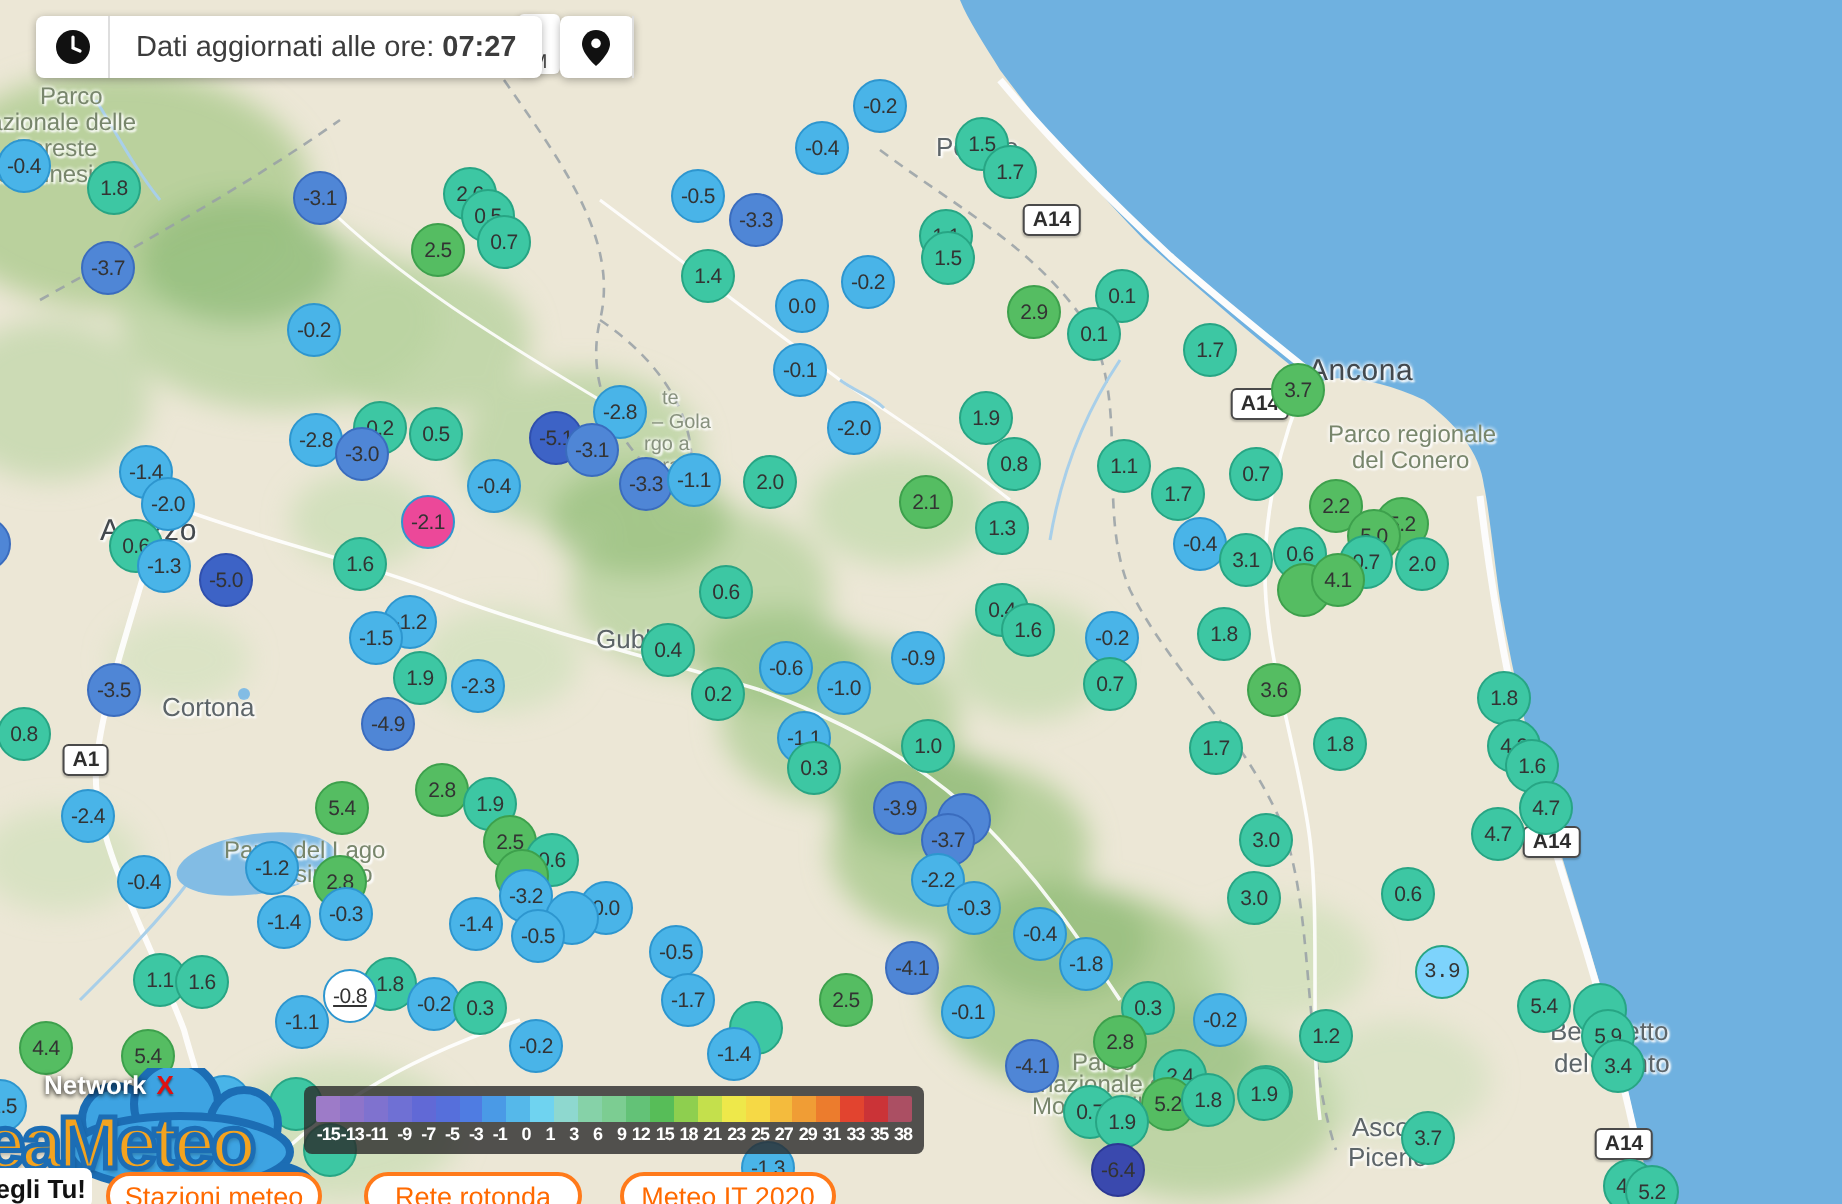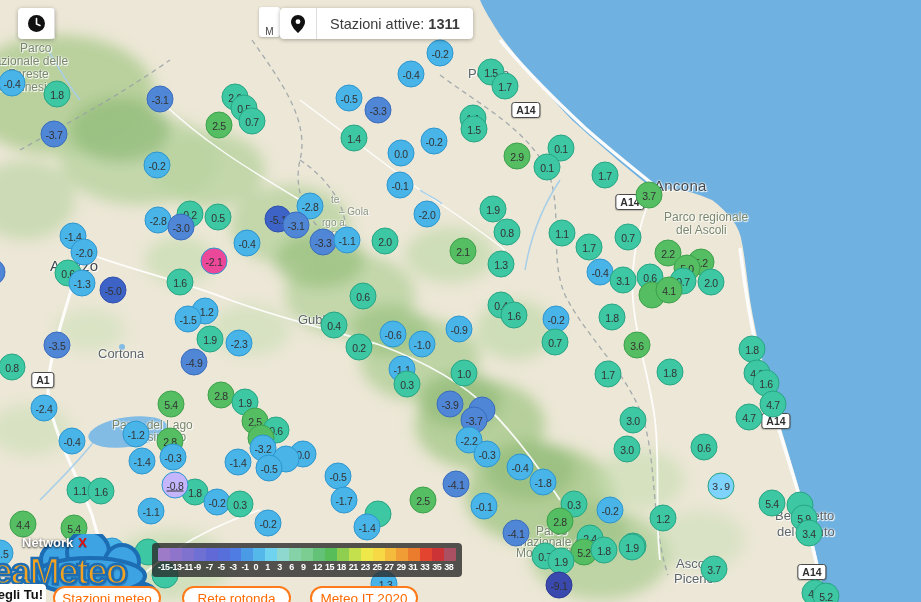--- a/index.html
+++ b/index.html
@@ -27,21 +27,21 @@
   #minibox{position:absolute;left:259px;top:7px;width:21px;height:30px;background:#fff;border-radius:3px;
            z-index:5;box-shadow:0 1px 3px rgba(0,0,0,.25);display:flex;align-items:flex-end;justify-content:center;
            font-size:10px;color:#444;}
   #legend{position:absolute;left:152px;top:543px;width:310px;z-index:4;background:rgba(42,42,42,.8);
           border-radius:4px;padding:3px 6px 4px 6px;box-sizing:border-box;}
   #legend .ttl{color:#fff;font-weight:bold;font-size:13px;text-align:center;line-height:15px;}
   #cbar{display:flex;height:13px;margin-top:2px;border-radius:1px;overflow:hidden;}
   #cbar span{flex:1;}
   #cticks{display:flex;margin-top:1px;}
   #cticks span{flex:1;color:#fff;font-weight:bold;font-size:9px;letter-spacing:-.5px;
-               text-align:left;line-height:11px;}
+               text-align:right;line-height:11px;}
   .btn{position:absolute;top:586px;height:24px;z-index:6;background:#fff;border:2px solid #ff7a1a;
        border-radius:13px;color:#ff6a00;font-size:13.5px;font-weight:500;display:flex;
        align-items:center;justify-content:center;box-sizing:border-box;}
   #scegli{position:absolute;left:-26px;top:584px;width:72px;height:20px;z-index:6;background:#fff;
           border-radius:4px;color:#111;font-size:13px;font-weight:bold;display:flex;align-items:center;
           justify-content:flex-end;padding-right:3px;box-sizing:border-box;}
   #network{position:absolute;left:22px;top:535px;z-index:6;font-size:13px;font-weight:bold;color:#fff;
            text-shadow:0 1px 2px rgba(0,0,0,.65),0 0 3px rgba(0,0,0,.4);}
   #network i{font-style:normal;color:#e01010;margin-left:5px;text-shadow:0 1px 1px rgba(0,0,0,.4);}
   #logo{position:absolute;left:-10px;top:534px;width:220px;height:70px;z-index:5;}
@@ -118,29 +118,29 @@
     </g>
   </svg>
 
   <div class="pill" style="left:18px">
     <span class="ic">
       <svg width="17" height="17" viewBox="0 0 17 17">
           <circle cx="8.5" cy="8.5" r="8.5" fill="#111"></circle>
           <path d="M8.5 3.5 V9 L12 10.5" stroke="#fff" stroke-width="1.6" fill="none" stroke-linecap="round"></path>
         </svg>
     </span>
+    <span class="txt"><span>Dati aggiornati alle ore:</span>&nbsp;<b>07:27</b></span>
   </div>
   <div class="pill" style="left:280px">
     <span class="ic">
       <svg width="14" height="18" viewBox="0 0 14 18">
           <path d="M7 0 C3.1 0 0 3.1 0 7 c0 5 7 11 7 11 s7 -6 7 -11 C14 3.1 10.9 0 7 0 z" fill="#111"></path>
           <circle cx="7" cy="6.7" r="2.4" fill="#fff"></circle>
         </svg>
     </span>
-    <span class="txt"><span>Stazioni attive:</span>&nbsp;<b>1311</b></span>
   </div>
   <div id="minibox">
     <span>M</span>
   </div>
 
   <div id="legend">
     <div id="cbar">
         <span style="background: rgb(157, 123, 200);"></span>
         <span style="background: rgb(142, 116, 202);"></span>
         <span style="background: rgb(127, 114, 207);"></span>
@@ -216,28 +216,28 @@
       <div class="btn" style="left: 53px; width: 108px;">Stazioni meteo</div>
       <div class="btn" style="left: 182px; width: 109px;">Rete rotonda</div>
       <div class="btn" style="left: 310px; width: 108px;">Meteo IT 2020</div>
     </div>
 
 <div class="ml park" style="left: 20px; top: 41px;">Parco</div>
     <div class="ml park" style="left: -12px; top: 54px;">nazionale delle</div>
     <div class="ml park" style="left: 8px; top: 67px;">Foreste</div>
     <div class="ml park" style="left: -16px; top: 80px;">Casentinesi</div>
     <div class="ml citylg" style="left: 50px; top: 257px;">Arezzo</div>
-    <div class="ml city" style="left: 98px; top: 346px; text-align: center;">Cortona</div>
+    <div class="ml city" style="left: 81px; top: 346px; text-align: center;">Cortona</div>
     <div class="ml city" style="left: 298px; top: 312px;">Gubbio</div>
     <div class="ml city" style="left: 468px; top: 66px;">Pesaro</div>
     <div class="ml citylg" style="left: 654px; top: 177px;">Ancona</div>
     <div class="ml park" style="left: 664px; top: 210px;">Parco regionale</div>
-    <div class="ml park" style="left: 676px; top: 223px;">del Ascoli</div>
+    <div class="ml park" style="left: 676px; top: 223px;">del Conero</div>
     <div class="ml parksm" style="left: 331px; top: 194px;">te</div>
-    <div class="ml parksm" style="left: 326px; top: 206px; margin-left: 13px;">– Gola</div>
+    <div class="ml parksm" style="left: 326px; top: 206px;">– Gola</div>
     <div class="ml parksm" style="left: 322px; top: 217px;">rgo a</div>
     <div class="ml parksm" style="left: 320px; top: 228px;">bara</div>
     <div class="ml park" style="left: 112px; top: 418px;">Parco del Lago</div>
     <div class="ml park" style="left: 130px; top: 430px;">Trasimeno</div>
     <div class="ml park" style="left: 536px; top: 524px;">Parco</div>
     <div class="ml park" style="left: 520px; top: 535px;">nazionale dei</div>
     <div class="ml park" style="left: 516px; top: 546px;">Monti Sibillini</div>
     <div class="ml city" style="left: 676px; top: 556px;">Ascoli</div>
     <div class="ml city" style="left: 674px; top: 571px;">Piceno</div>
     <div class="ml city" style="left: 775px; top: 508px;">Benedetto</div>
@@ -363,21 +363,21 @@
     <div class="station" style="left: 263px; top: 448px; background: rgb(73, 180, 232); border-color: rgb(45, 150, 207);">-3.2</div>
     <div class="station" style="left: 303px; top: 454px; background: rgb(73, 180, 232); border-color: rgb(45, 150, 207);">0.0</div>
     <div class="station" style="left: 286px; top: 459px; background: rgb(73, 180, 232); border-color: rgb(45, 150, 207);"></div>
     <div class="station" style="left: 238px; top: 462px; background: rgb(73, 180, 232); border-color: rgb(45, 150, 207);">-1.4</div>
     <div class="station" style="left: 269px; top: 468px; background: rgb(73, 180, 232); border-color: rgb(45, 150, 207);">-0.5</div>
     <div class="station" style="left: 80px; top: 490px; background: rgb(61, 199, 163); border-color: rgb(39, 165, 132);">1.1</div>
     <div class="station" style="left: 101px; top: 491px; background: rgb(61, 199, 163); border-color: rgb(39, 165, 132);">1.6</div>
     <div class="station" style="left: 23px; top: 524px; background: rgb(85, 189, 98); border-color: rgb(61, 160, 76);">4.4</div>
     <div class="station" style="left: 74px; top: 528px; background: rgb(85, 189, 98); border-color: rgb(61, 160, 76);">5.4</div>
     <div class="station" style="left: 195px; top: 492px; background: rgb(61, 199, 163); border-color: rgb(39, 165, 132);">1.8</div>
-    <div class="station" style="left: 175px; top: 485px; background: #c4b5fd; border-color: rgb(45, 150, 207); text-decoration: underline;">-0.8</div>
+    <div class="station" style="left: 175px; top: 498px; background: #ffffff; border-color: rgb(45, 150, 207); text-decoration: underline;">-0.8</div>
     <div class="station" style="left: 151px; top: 511px; background: rgb(73, 180, 232); border-color: rgb(45, 150, 207);">-1.1</div>
     <div class="station" style="left: 217px; top: 502px; background: rgb(73, 180, 232); border-color: rgb(45, 150, 207);">-0.2</div>
     <div class="station" style="left: 240px; top: 504px; background: rgb(61, 199, 163); border-color: rgb(39, 165, 132);">0.3</div>
     <div class="station" style="left: 268px; top: 523px; background: rgb(73, 180, 232); border-color: rgb(45, 150, 207);">-0.2</div>
     <div class="station" style="left: 0px; top: 553px; background: rgb(73, 180, 232); border-color: rgb(45, 150, 207);">-1.5</div>
     <div class="station" style="left: 338px; top: 476px; background: rgb(73, 180, 232); border-color: rgb(45, 150, 207);">-0.5</div>
     <div class="station" style="left: 344px; top: 500px; background: rgb(73, 180, 232); border-color: rgb(45, 150, 207);">-1.7</div>
     <div class="station" style="left: 378px; top: 514px; background: rgb(61, 199, 163); border-color: rgb(39, 165, 132);"></div>
     <div class="station" style="left: 367px; top: 527px; background: rgb(73, 180, 232); border-color: rgb(45, 150, 207);">-1.4</div>
     <div class="station" style="left: 469px; top: 440px; background: rgb(73, 180, 232); border-color: rgb(45, 150, 207);">-2.2</div>
@@ -391,21 +391,21 @@
     <div class="station" style="left: 516px; top: 533px; background: rgb(79, 134, 214); border-color: rgb(58, 108, 190);">-4.1</div>
     <div class="station" style="left: 574px; top: 504px; background: rgb(61, 199, 163); border-color: rgb(39, 165, 132);">0.3</div>
     <div class="station" style="left: 610px; top: 510px; background: rgb(73, 180, 232); border-color: rgb(45, 150, 207);">-0.2</div>
     <div class="station" style="left: 560px; top: 521px; background: rgb(85, 189, 98); border-color: rgb(61, 160, 76);">2.8</div>
     <div class="station" style="left: 590px; top: 538px; background: rgb(61, 199, 163); border-color: rgb(39, 165, 132);">2.4</div>
     <div class="station" style="left: 584px; top: 552px; background: rgb(85, 189, 98); border-color: rgb(61, 160, 76);">5.2</div>
     <div class="station" style="left: 604px; top: 550px; background: rgb(61, 199, 163); border-color: rgb(39, 165, 132);">1.8</div>
     <div class="station" style="left: 632px; top: 547px; background: rgb(61, 199, 163); border-color: rgb(39, 165, 132);">1.9</div>
     <div class="station" style="left: 545px; top: 556px; background: rgb(61, 199, 163); border-color: rgb(39, 165, 132);">0.7</div>
     <div class="station" style="left: 561px; top: 561px; background: rgb(61, 199, 163); border-color: rgb(39, 165, 132);">1.9</div>
-    <div class="station" style="left: 559px; top: 585px; background: rgb(58, 73, 174); border-color: rgb(44, 56, 148);">-9.1</div>
+    <div class="station" style="left: 559px; top: 585px; background: rgb(58, 73, 174); border-color: rgb(44, 56, 148);">-6.4</div>
     <div class="station" style="left: 800px; top: 505px; background: rgb(61, 199, 163); border-color: rgb(39, 165, 132);"></div>
     <div class="station" style="left: 772px; top: 503px; background: rgb(61, 199, 163); border-color: rgb(39, 165, 132);">5.4</div>
     <div class="station" style="left: 804px; top: 518px; background: rgb(61, 199, 163); border-color: rgb(39, 165, 132);">5.9</div>
     <div class="station" style="left: 809px; top: 533px; background: rgb(61, 199, 163); border-color: rgb(39, 165, 132);">3.4</div>
     <div class="station" style="left: 714px; top: 569px; background: rgb(61, 199, 163); border-color: rgb(39, 165, 132);">3.7</div>
     <div class="station" style="left: 815px; top: 593px; background: rgb(61, 199, 163); border-color: rgb(39, 165, 132);">4.6</div>
     <div class="station" style="left: 826px; top: 596px; background: rgb(61, 199, 163); border-color: rgb(39, 165, 132);">5.2</div>
     <div class="station" style="left: 112px; top: 551px; background: rgb(73, 180, 232); border-color: rgb(45, 150, 207);">-0.5</div>
     <div class="station" style="left: 148px; top: 552px; background: rgb(61, 199, 163); border-color: rgb(39, 165, 132);"></div>
     <div class="station" style="left: 125px; top: 568px; background: rgb(61, 199, 163); border-color: rgb(39, 165, 132);">1.5</div>

